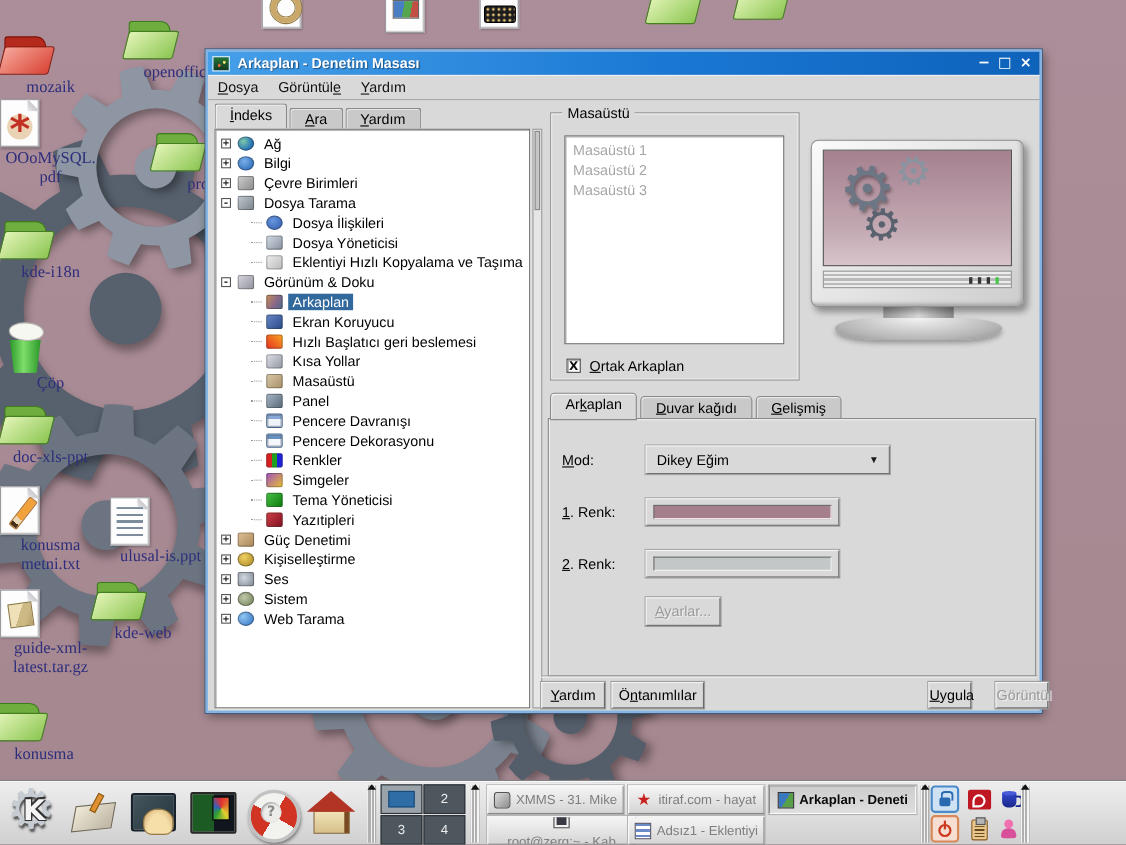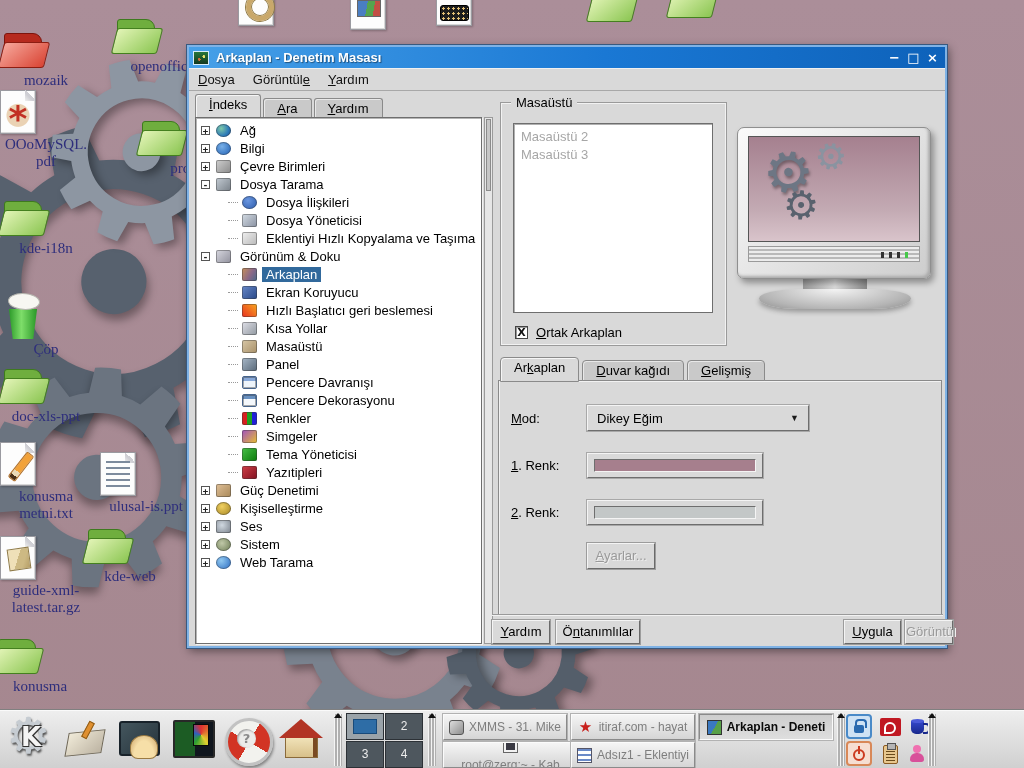--- a/index.html
+++ b/index.html
@@ -414,20 +414,21 @@
           <span class="tlabel">Web Tarama</span>
         </div>
       </div>
     <div class="tree-scroll">
       <div class="tree-thumb"></div>
     </div>
 
     <div class="groupbox">
       <span class="grouptitle">Masaüstü</span>
       <div class="listbox" id="desk-list">
+          <div class="litem">Masaüstü 1</div>
           <div class="litem">Masaüstü 2</div>
           <div class="litem">Masaüstü 3</div>
         </div>
       <div class="cbrow">
         <span class="cbox">X</span>
         <span><span class="ul">O</span>rtak Arkaplan</span>
       </div>
     </div>
 
     <div class="monitor">
@@ -469,21 +470,21 @@
           <div class="swatch" style="background: rgb(195, 199, 199);"></div>
         </div>
         <div class="btn disabled settings-btn"><span class="ul">A</span>yarlar...</div>
       </div>
     </div>
 
     <div class="sep"></div>
     <div id="dlg-buttons">
         <div class="btn wbtn" style="left: 303px; width: 58px;"><span class="ul">Y</span>ardım</div>
         <div class="btn wbtn" style="left: 367px; width: 84px;">Ö<span class="ul">n</span>tanımlılar</div>
-        <div class="btn wbtn" style="left: 655px; width: 57px;"><span class="ul">U</span>ygula</div>
+        <div class="btn wbtn" style="left: 655px; width: 39px;"><span class="ul">U</span>ygula</div>
         <div class="btn wbtn disabled" style="left: 716px; width: 48px;">Görüntül</div>
       </div>
   </div>
 
   <div id="taskbar">
 
     <div class="launcher" style="left:6px;" id="kmenu-btn">
       <span class="gearchar">⚙</span>
       <span class="kchar">K</span>
     </div>

